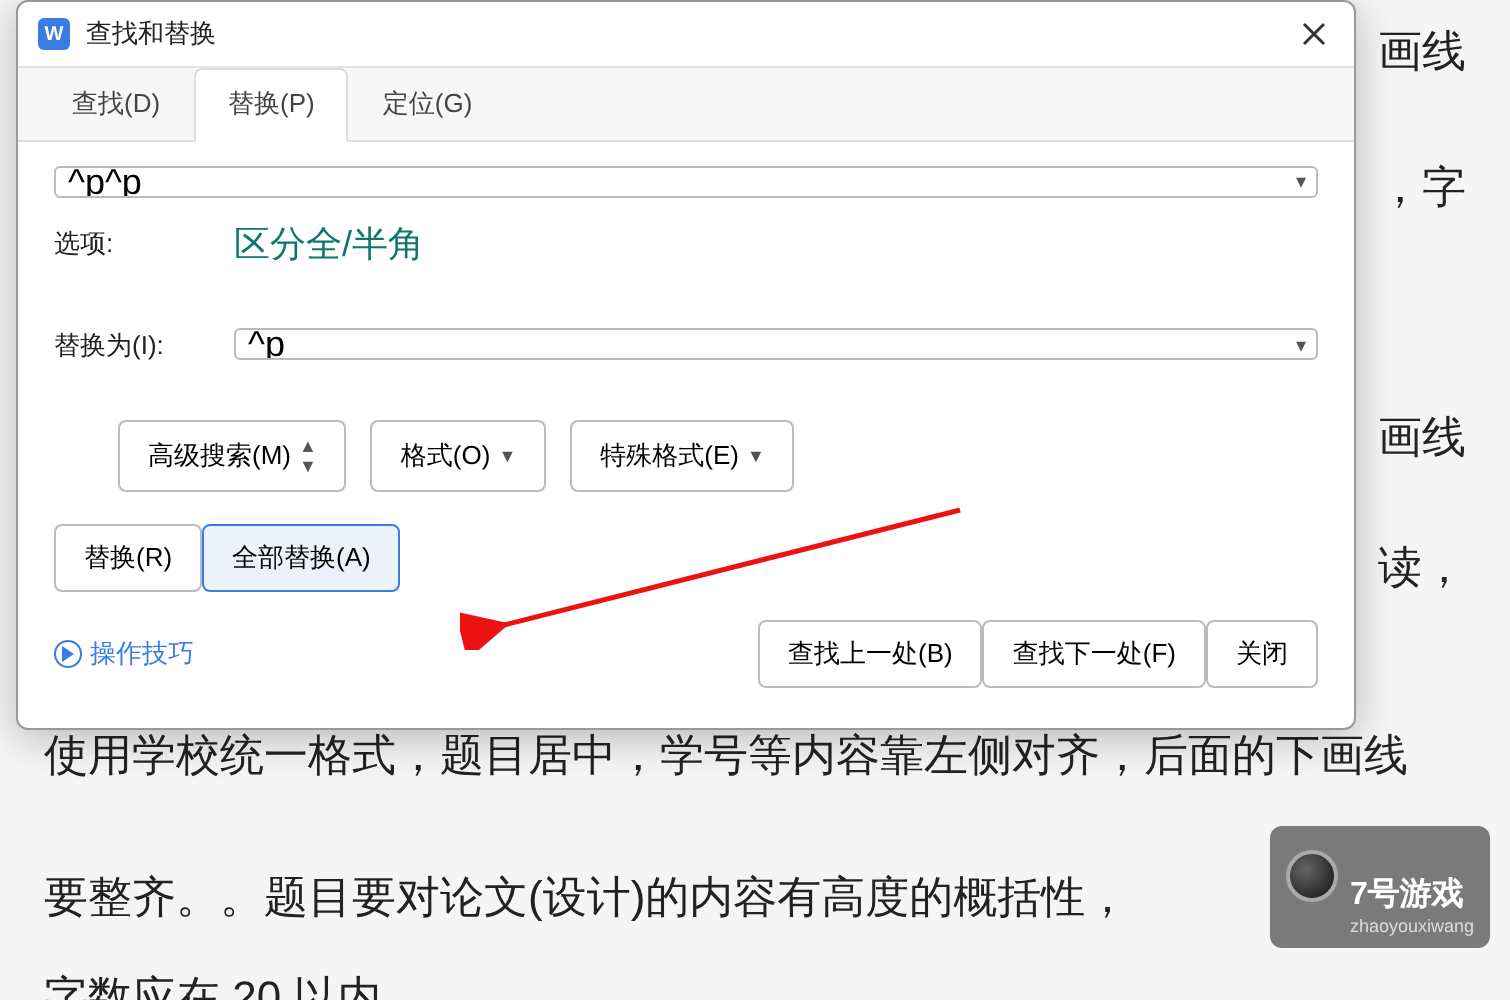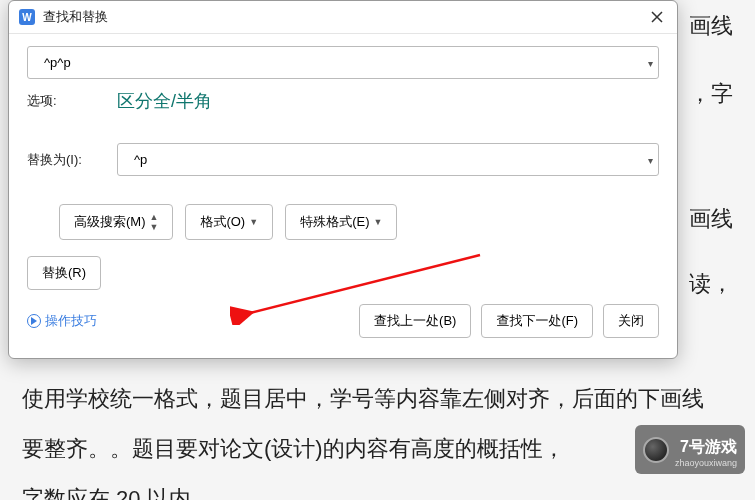--- a/index.html
+++ b/index.html
@@ -18,21 +18,21 @@
   color: #222;
   line-height: 2.2;
   padding: 0 22px;
   z-index: 0;
   width: 100%;
 }
 .bg-line1 { top: 2px; text-align: right; padding-right: 22px; }
 .bg-line2 { top: 70px; text-align: right; padding-right: 22px; }
 .bg-line3 { top: 195px; text-align: right; padding-right: 22px; }
 .bg-line4 { top: 260px; text-align: right; padding-right: 22px; }
-.bg-line5 { top: 375px; }
+.bg-line5 { top: 354px; }
 .bg-line6 { top: 425px; }
 .bg-line7 { top: 475px; }
 
 .dialog {
   position: absolute;
   top: 0;
   left: 8px;
   width: 670px;
   background: #fff;
   border: 1px solid #999;
@@ -98,25 +98,25 @@
   width: 90px;
   font-size: 13px;
   color: #222;
 }
 .input-wrap {
   flex: 1;
   position: relative;
 }
 .text-input {
   width: 100%;
-  height: 33px;
+  height: 16px;
   border: 1px solid #bbb;
   border-radius: 3px;
-  padding: 0 28px 0 16px;
-  font-size: 13px;
+  padding: 0 28px 0 6px;
+  font-size: 18px;
 }
 .combo-arrow {
   position: absolute;
   right: 6px; top: 50%;
   transform: translateY(-50%);
   font-size: 10px;
   color: #555;
 }
 .options-text { font-size: 18px; color: #0f766e; }
 
@@ -148,21 +148,20 @@
 
 .action-row {
   display: flex;
   margin-bottom: 14px;
 }
 
 .footer {
   display: flex;
   align-items: center;
   padding: 0 0 4px 0;
-  gap: 10px;
 }
 .tips-link {
   display: flex;
   align-items: center;
   gap: 4px;
   color: #3a7de0;
   font-size: 13px;
   cursor: pointer;
 }
 .tips-icon {
@@ -181,23 +180,22 @@
 }
 
 .watermark {
   position: absolute;
   right: 10px;
   bottom: 26px;
   z-index: 30;
   font-size: 11px;
   color: rgba(255,255,255,0.85);
   background: rgba(20,20,20,0.55);
-  padding: 12px 8px 6px 40px;
+  padding: 24px 8px 6px 40px;
   border-radius: 6px;
-  text-align: right;
 }
 .watermark-title {
   font-size: 16px;
   font-weight: bold;
   color: #fff;
 }
 .watermark-sub {
   font-size: 9px;
   color: #ddd;
 }
@@ -225,20 +223,25 @@
   <div class="titlebar">
     <div class="app-icon">W</div>
     <div class="titlebar-title">查找和替换</div>
     <div class="close-btn">
       <svg width="12" height="12" viewBox="0 0 12 12">
           <path d="M1 1 L11 11 M11 1 L1 11" stroke="#333" stroke-width="1.5"></path>
         </svg>
     </div>
   </div>
 
+  <div class="tabs">
+    <div class="tab">查找(D)</div>
+    <div class="tab active">替换(P)</div>
+    <div class="tab">定位(G)</div>
+  </div>
 
   <div class="content">
     <div class="row">
       <div class="input-wrap">
         <input class="text-input" value="^p^p" style="">
         <span class="combo-arrow">▾</span>
       </div>
     </div>
     <div class="row">
       <div class="label">选项:</div>
@@ -266,20 +269,23 @@
       </div>
       <div class="btn">
         <span>特殊格式(E)</span>
         <span class="caret">▼</span>
       </div>
     </div>
 
     <div class="action-row">
       <div class="btn">
         <span>替换(R)</span>
+      </div>
+      <div class="btn highlight">
+        <span>全部替换(A)</span>
       </div>
     </div>
 
     <div class="footer">
       <div class="tips-link">
         <span class="tips-icon">
           <svg width="8" height="8" viewBox="0 0 8 8">
               <path d="M1 0 L7 4 L1 8 Z" fill="#3a7de0"></path>
             </svg>
         </span>

